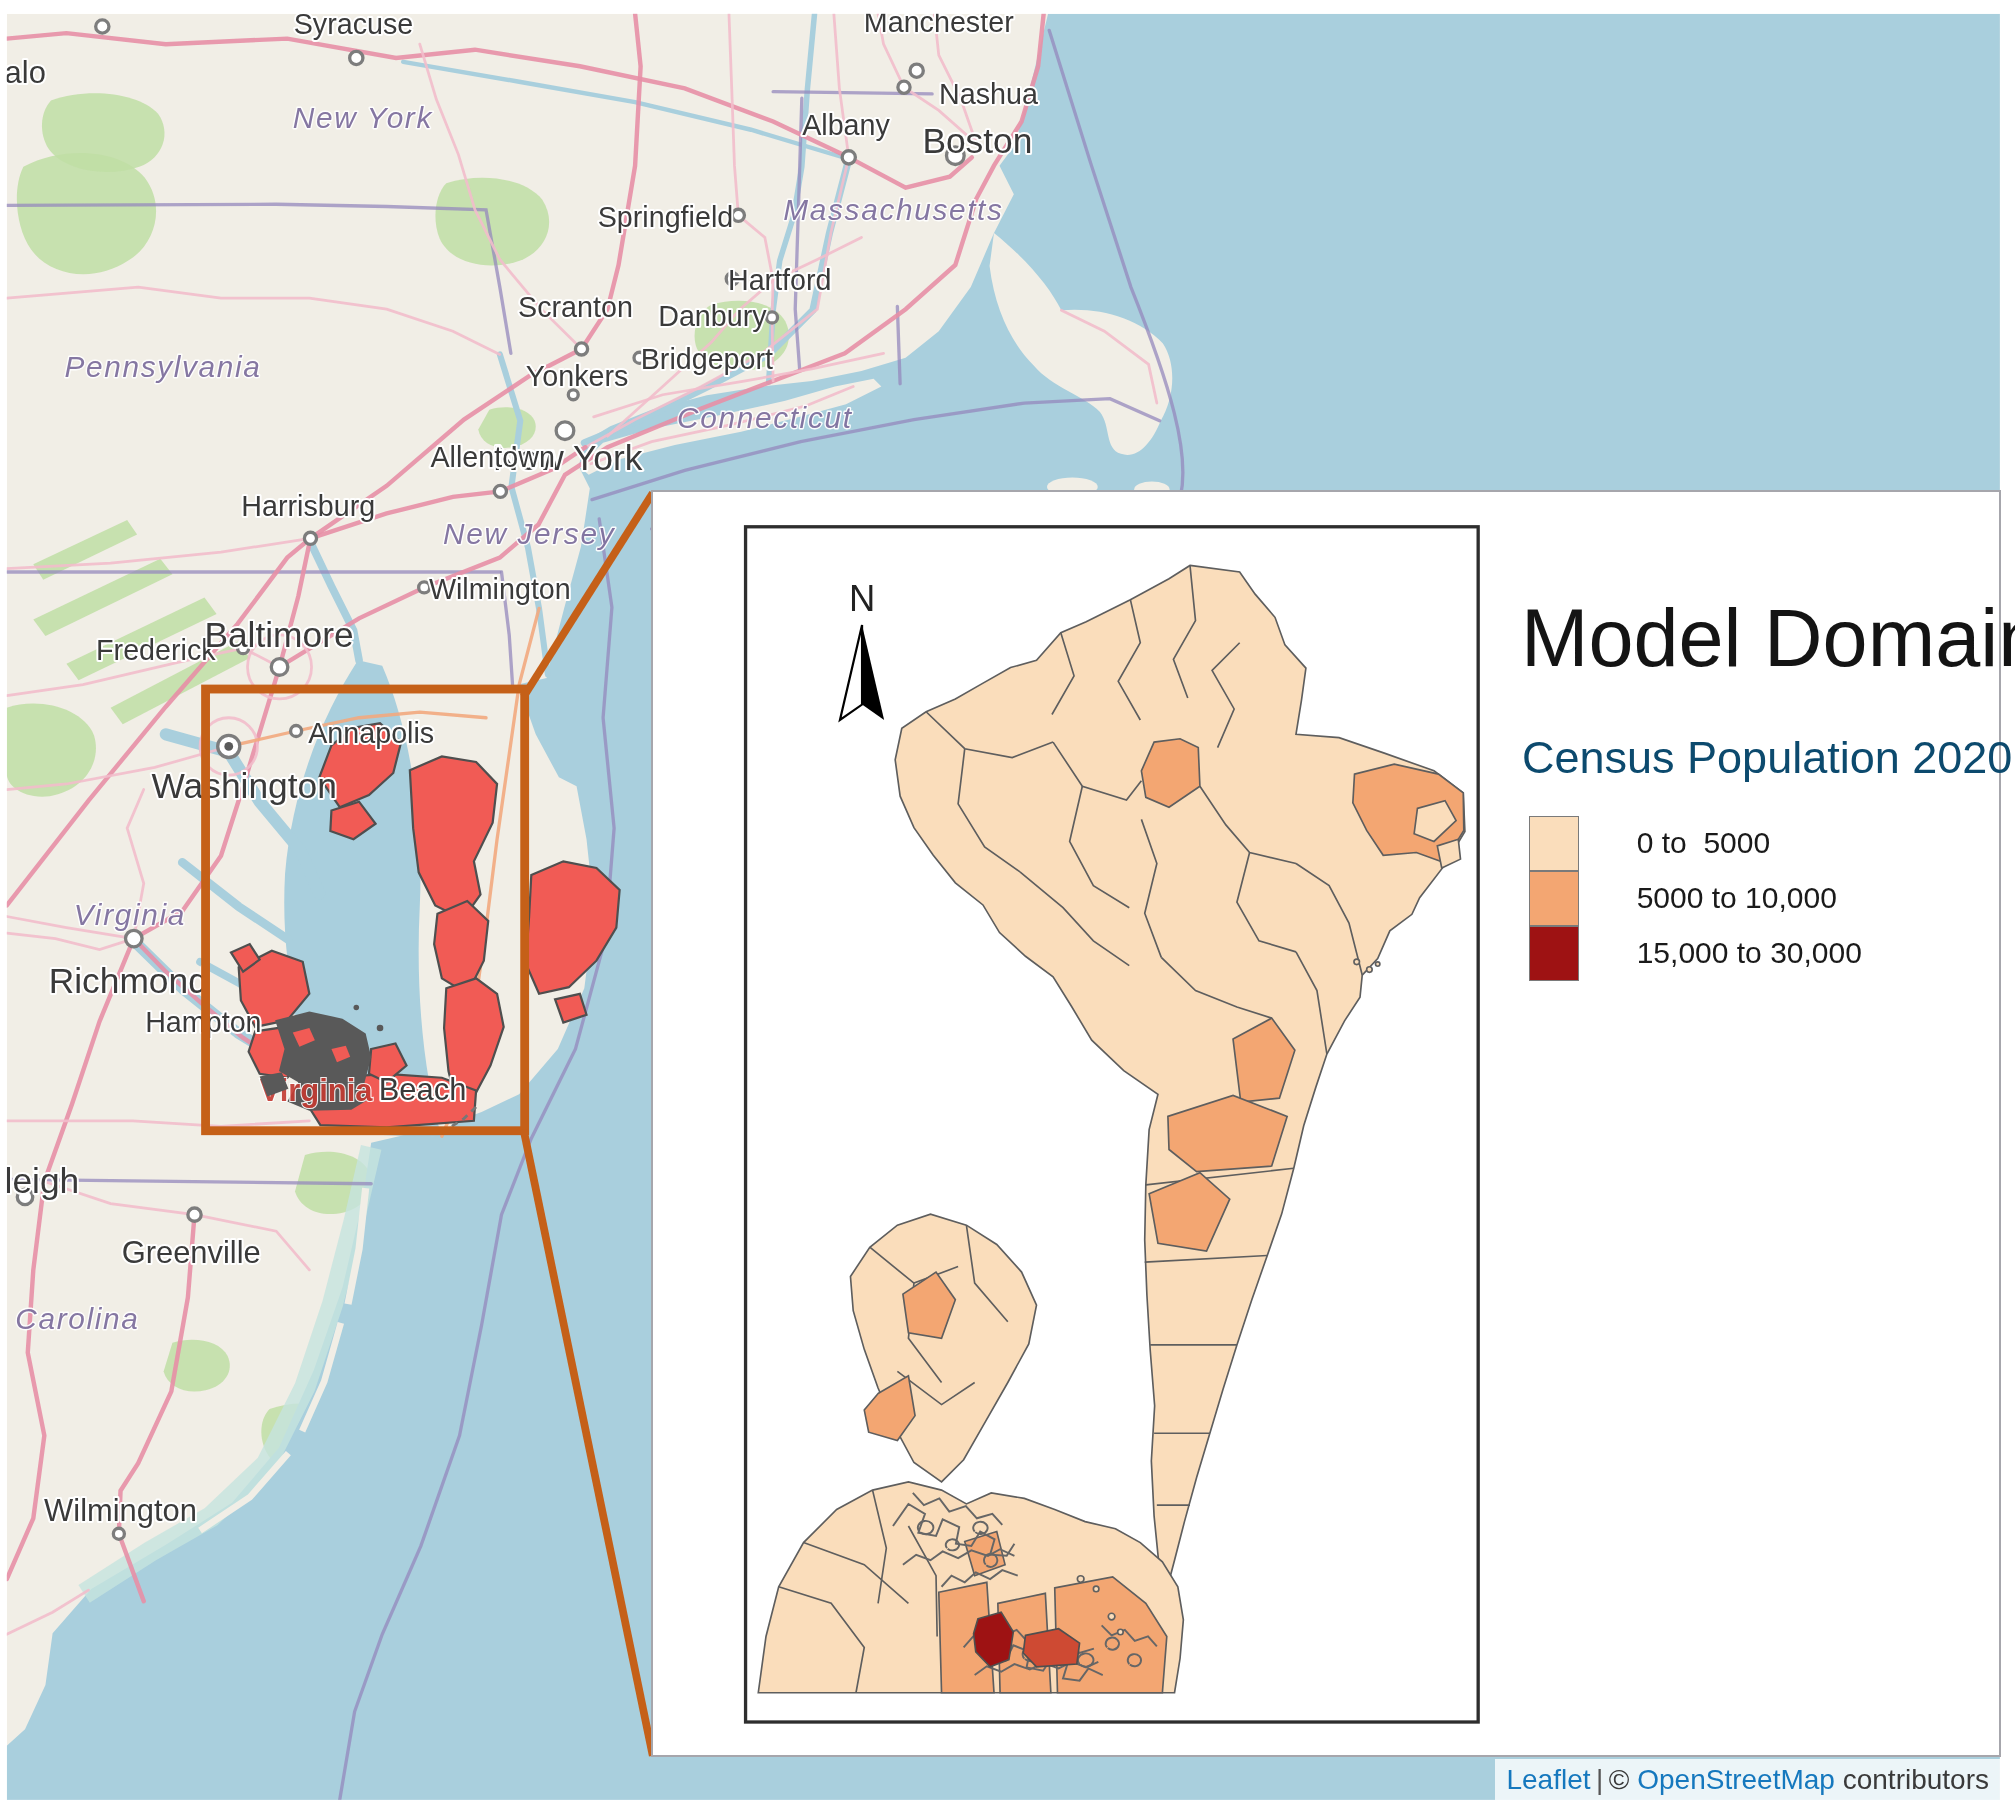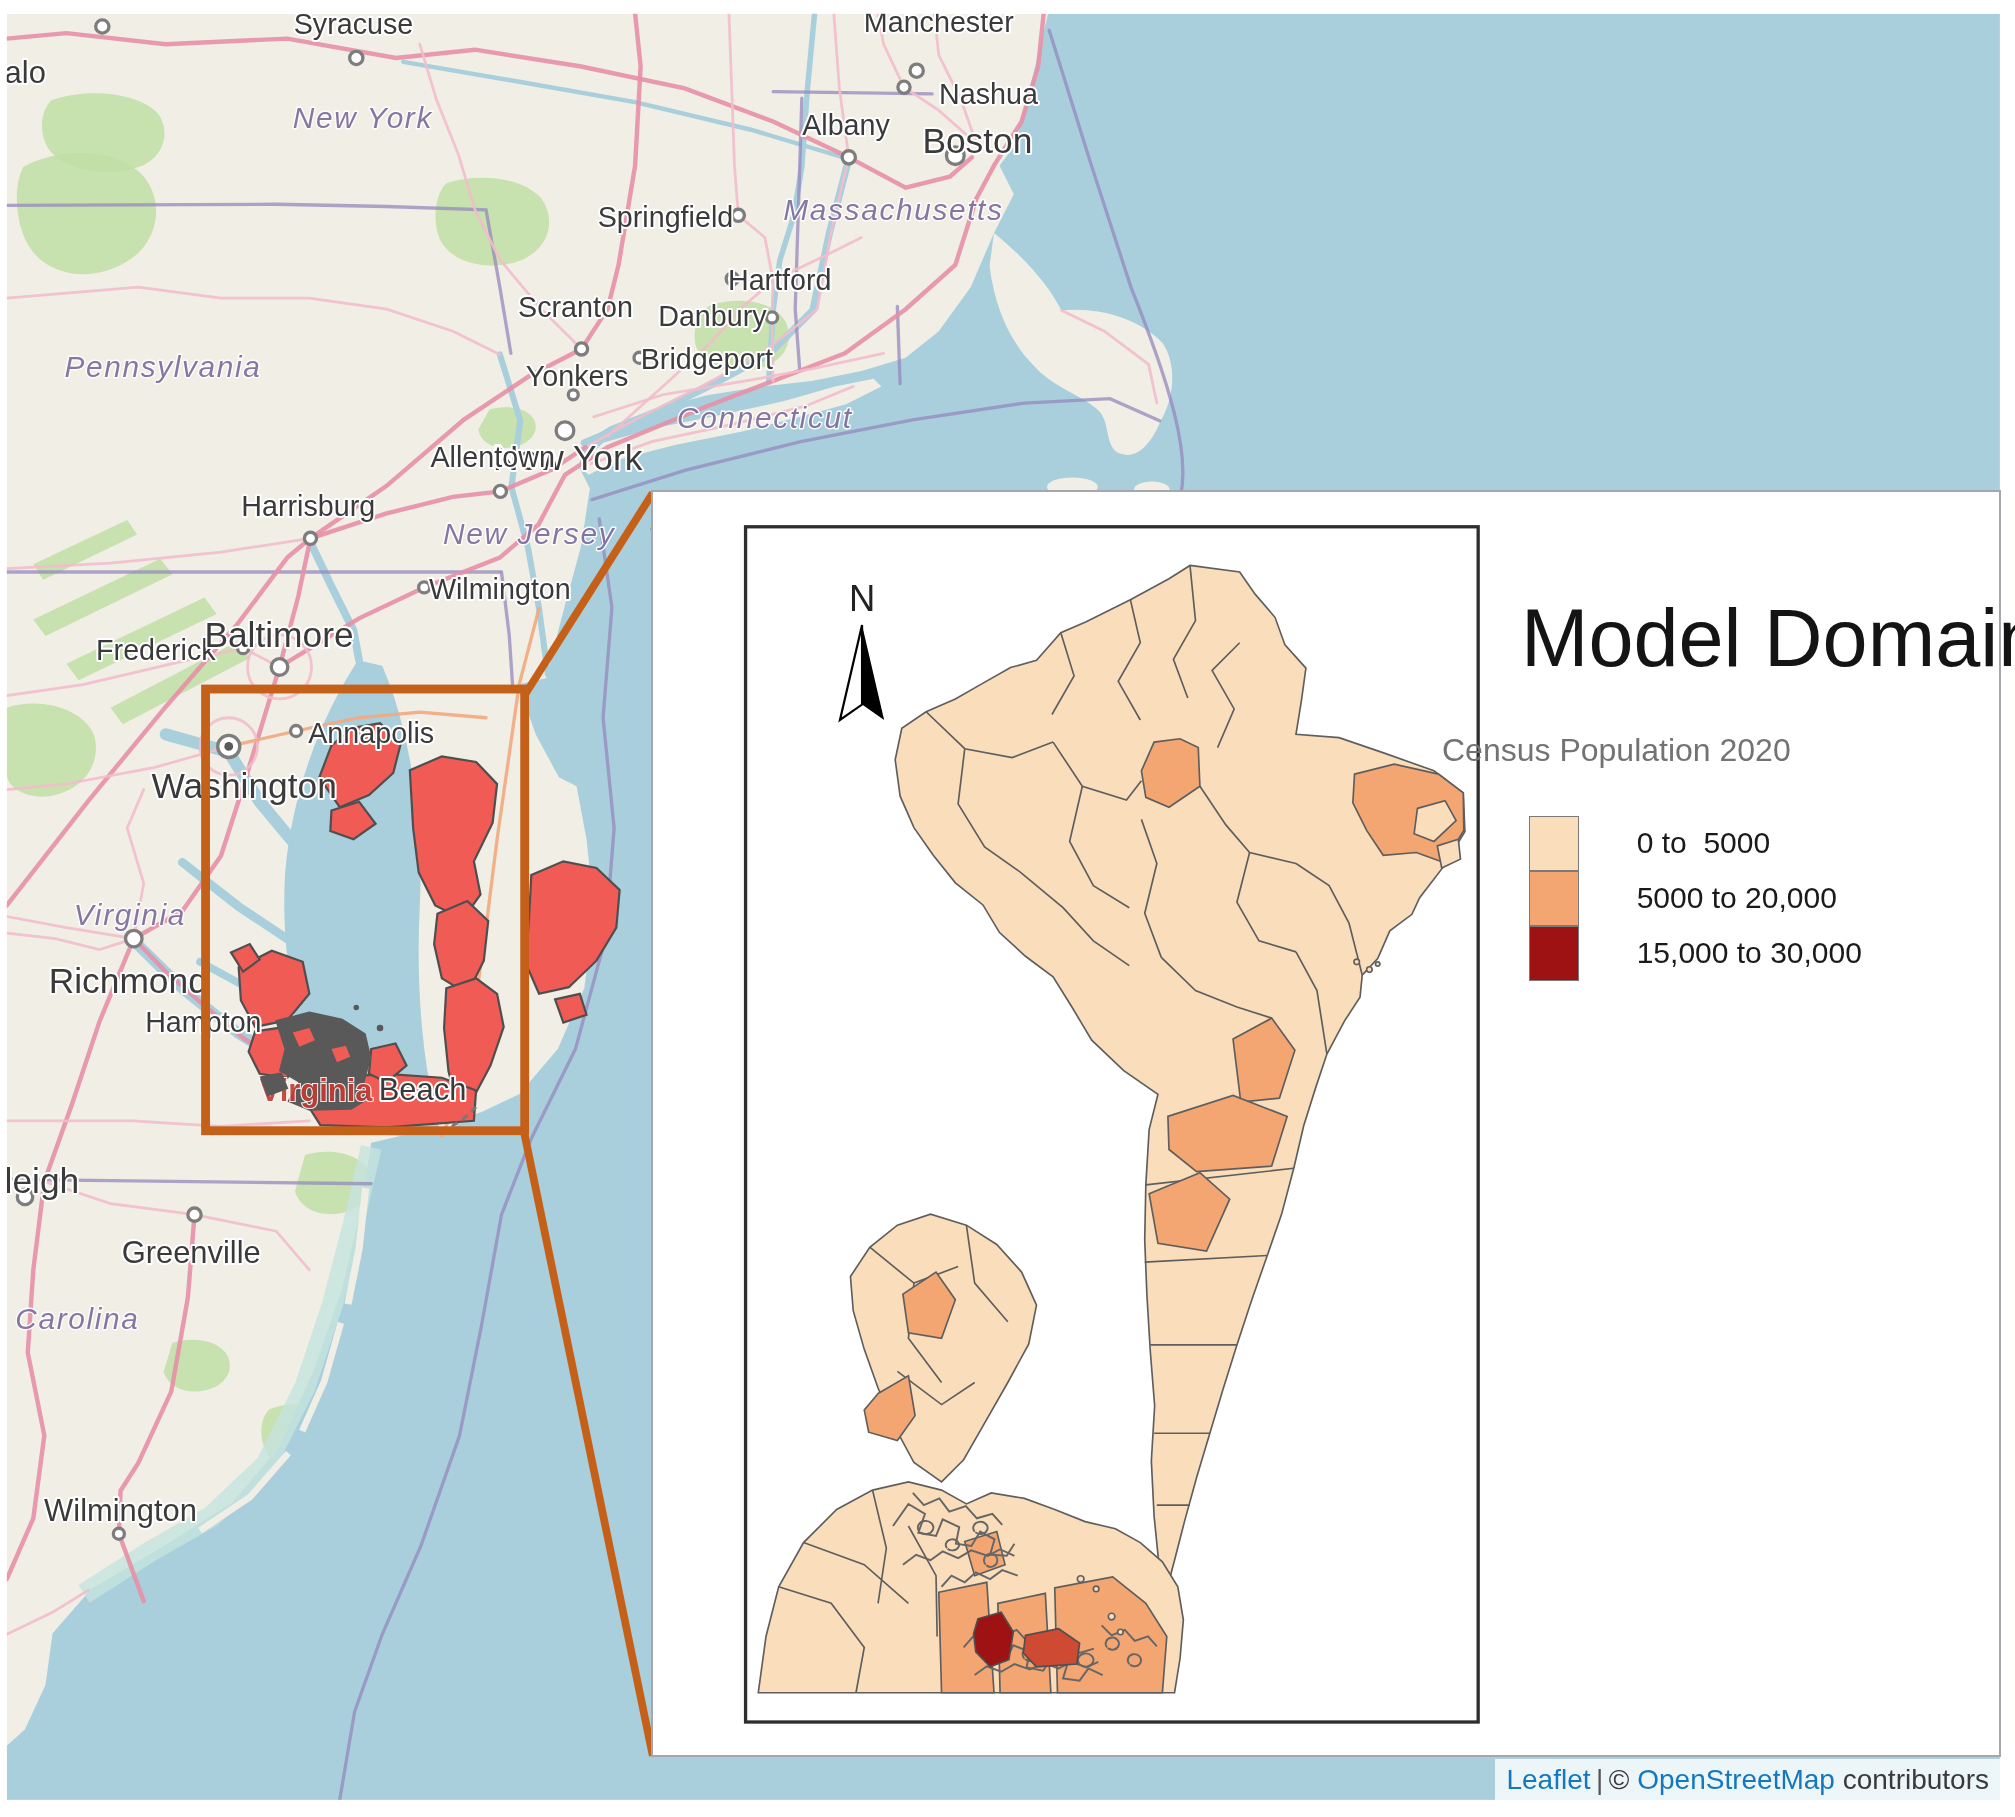--- a/index.html
+++ b/index.html
@@ -23,21 +23,21 @@
   .redpoly{fill:#f15b55;stroke:#4f4f4f;stroke-width:4;}
   .cream{fill:#faddbb;stroke:#5e5e5e;stroke-width:3;}
   .orangepoly{fill:#f3a672;stroke:#5e5e5e;stroke-width:3;}
   .cline{stroke:#5e5e5e;stroke-width:3;fill:none;}
   .scrib{stroke:#666666;stroke-width:3.5;fill:none;}
   .isl{fill:#faddbb;stroke:#606060;stroke-width:3;}
 
   #inset-panel{position:absolute;left:651px;top:490px;width:1350px;height:1267px;
                background:#ffffff;border:2.2px solid #a6a6ac;box-sizing:border-box;z-index:5;}
   #inset-title{position:absolute;left:1521px;top:592px;font-size:81px;color:#141414;z-index:6;white-space:nowrap;}
-  #inset-subtitle{position:absolute;left:1442px;top:732px;font-size:32px;color:#737373;z-index:6;white-space:nowrap;}
+  #inset-subtitle{position:absolute;left:1522px;top:732px;font-size:45px;color:#0c4a6e;z-index:6;white-space:nowrap;}
   #legend{position:absolute;left:1529px;top:815px;z-index:6;}
   .legend-row{display:flex;align-items:center;height:55px;gap:40px;}
   .legend-swatch{width:50px;height:55px;border:1.1px solid #7a7a7a;box-sizing:border-box;margin-bottom:-1.1px;}
   .legend-label{margin-left:17.7px;font-size:30px;color:#1a1a1a;white-space:pre;}
   #attribution{position:absolute;right:15px;bottom:16px;height:42px;line-height:42px;
                background:rgba(255,255,255,0.78);padding:0 11px;font-size:28px;color:#3a3a3a;z-index:9;white-space:nowrap;}
   #attribution .lnk{color:#1578be;}
   #attribution .sep{color:#555;padding:0 5.5px;}
 </style>
 </head>
@@ -361,21 +361,21 @@
 <div id="inset-title">Model Domain</div>
 <div id="inset-subtitle">Census Population 2020</div>
 
 <div id="legend">
   <div class="legend-row">
     <div class="legend-swatch" style="background-color: rgb(250, 221, 187);"></div>
     <div class="legend-label">0 to  5000</div>
   </div>
   <div class="legend-row">
     <div class="legend-swatch" style="background-color: rgb(243, 166, 114);"></div>
-    <div class="legend-label">5000 to 20,000</div>
+    <div class="legend-label">5000 to 10,000</div>
   </div>
   <div class="legend-row">
     <div class="legend-swatch" style="background-color: rgb(158, 18, 19);"></div>
     <div class="legend-label">15,000 to 30,000</div>
   </div>
 </div>
 
 <div id="attribution">
   <span class="lnk">Leaflet</span><span class="sep">|</span><span>©</span>
   <span class="lnk">OpenStreetMap</span><span> contributors</span>

